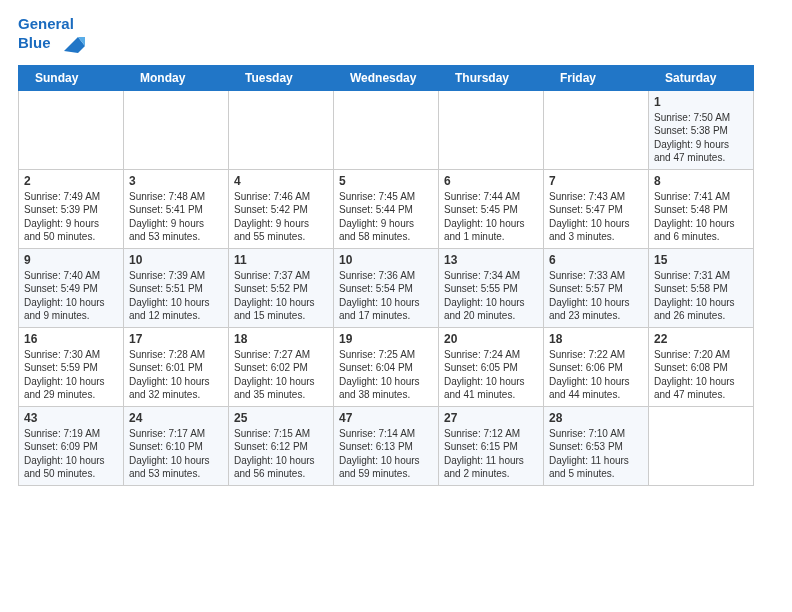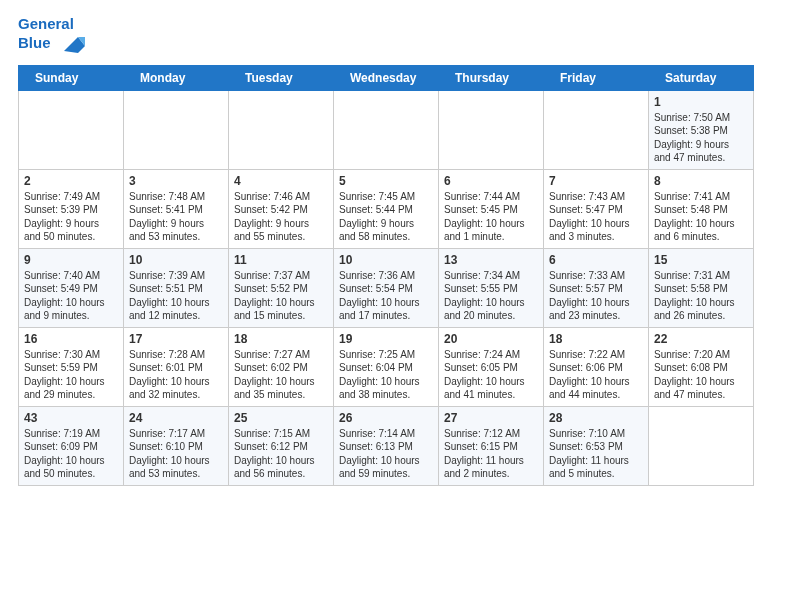--- a/index.html
+++ b/index.html
@@ -293,21 +293,21 @@
 Sunset: 6:10 PM
 Daylight: 10 hours and 53 minutes.</div>
           </td>
           <td>
             <span class="day-num">25</span>
             <div class="day-info">Sunrise: 7:15 AM
 Sunset: 6:12 PM
 Daylight: 10 hours and 56 minutes.</div>
           </td>
           <td>
-            <span class="day-num">26</span>
+            <span class="day-num">47</span>
             <div class="day-info">Sunrise: 7:14 AM
 Sunset: 6:13 PM
 Daylight: 10 hours and 59 minutes.</div>
           </td>
           <td>
             <span class="day-num">27</span>
             <div class="day-info">Sunrise: 7:12 AM
 Sunset: 6:15 PM
 Daylight: 11 hours and 2 minutes.</div>
           </td>

